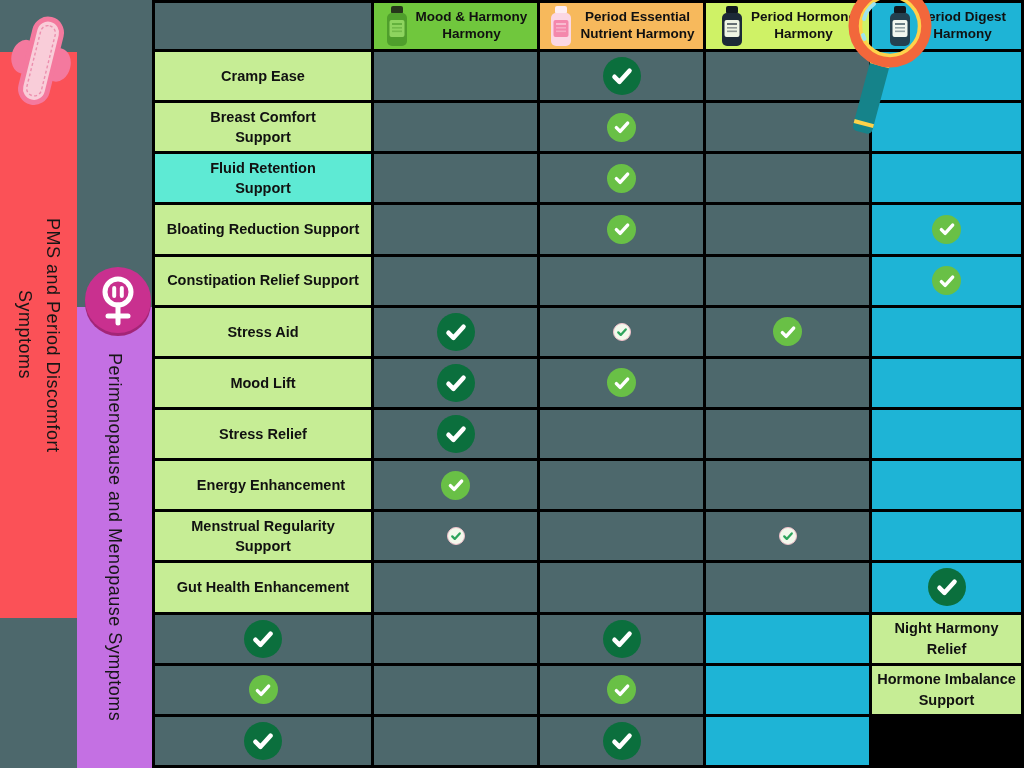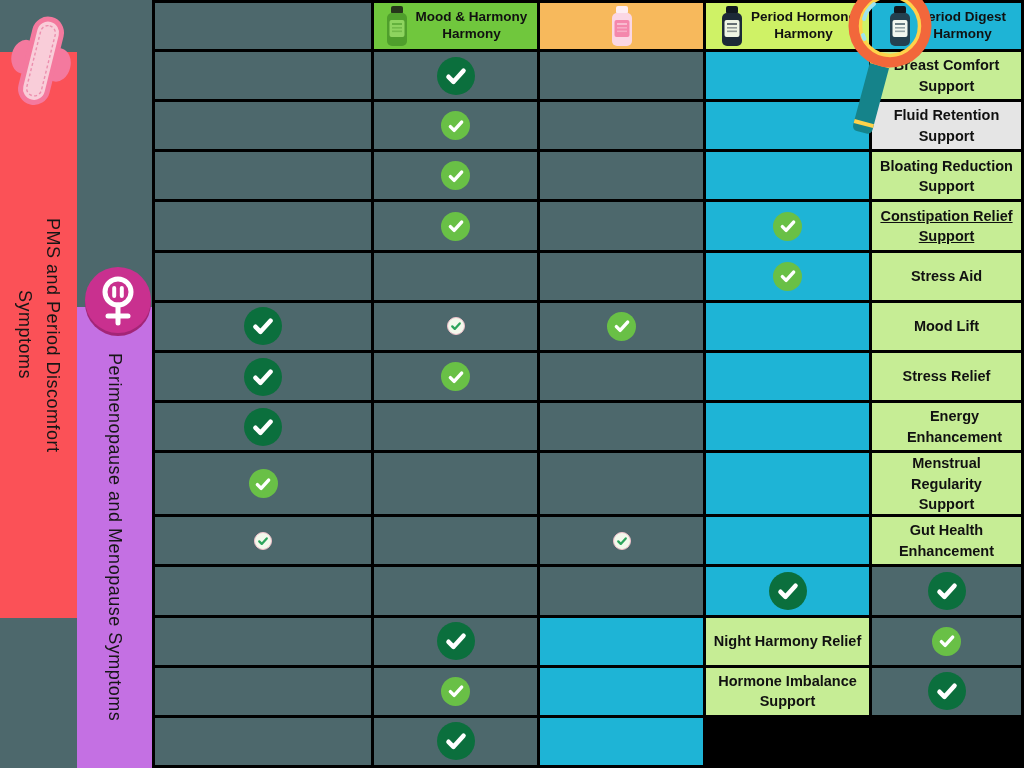--- a/index.html
+++ b/index.html
@@ -81,20 +81,21 @@
     </div>
     <div class="cell header-cell" style="background: rgb(247, 185, 92);">
       <svg width="26" height="40" viewBox="0 0 26 40">
     <rect x="7" y="0" width="12" height="8" rx="2" fill="#fdeef3"></rect>
     <rect x="3" y="7" width="20" height="33" rx="5" fill="#fbd7e4"></rect>
     <rect x="5.5" y="14" width="15" height="17" rx="2" fill="#f487ac"></rect>
     <rect x="8" y="17" width="10" height="2" fill="#fbd7e4" opacity="0.65"></rect>
     <rect x="8" y="21" width="10" height="1.6" fill="#fbd7e4" opacity="0.45"></rect>
     <rect x="8" y="24.5" width="10" height="1.6" fill="#fbd7e4" opacity="0.45"></rect>
   </svg>
+      <div>Period Essential<br>Nutrient Harmony</div>
     </div>
     <div class="cell header-cell" style="background: rgb(207, 242, 102);">
       <svg width="26" height="40" viewBox="0 0 26 40">
     <rect x="7" y="0" width="12" height="8" rx="2" fill="#10181f"></rect>
     <rect x="3" y="7" width="20" height="33" rx="5" fill="#1c2937"></rect>
     <rect x="5.5" y="14" width="15" height="17" rx="2" fill="#eef4e4"></rect>
     <rect x="8" y="17" width="10" height="2" fill="#1c2937" opacity="0.65"></rect>
     <rect x="8" y="21" width="10" height="1.6" fill="#1c2937" opacity="0.45"></rect>
     <rect x="8" y="24.5" width="10" height="1.6" fill="#1c2937" opacity="0.45"></rect>
   </svg>
@@ -104,20 +105,21 @@
       <svg width="26" height="40" viewBox="0 0 26 40">
     <rect x="7" y="0" width="12" height="8" rx="2" fill="#10181f"></rect>
     <rect x="3" y="7" width="20" height="33" rx="5" fill="#24404f"></rect>
     <rect x="5.5" y="14" width="15" height="17" rx="2" fill="#f2f7f0"></rect>
     <rect x="8" y="17" width="10" height="2" fill="#24404f" opacity="0.65"></rect>
     <rect x="8" y="21" width="10" height="1.6" fill="#24404f" opacity="0.45"></rect>
     <rect x="8" y="24.5" width="10" height="1.6" fill="#24404f" opacity="0.45"></rect>
   </svg>
       <div>Period Digest<br>Harmony</div>
     </div>
+    <div class="cell row-label" style="background: rgb(198, 237, 149);">Cramp Ease</div>
     <div class="cell" style="background: rgb(77, 104, 108);"></div>
     <div class="cell" style="background: rgb(77, 104, 108);">
       <div class="check check-big" style="background: rgb(11, 111, 61);">
         <svg width="24" height="24" viewBox="0 0 24 24">
     <path d="M4.5 12.8l5 5L19.5 6.8" fill="none" stroke="#ffffff" stroke-width="4.6" stroke-linecap="round" stroke-linejoin="round"></path>
   </svg>
       </div>
     </div>
     <div class="cell" style="background: rgb(77, 104, 108);"></div>
     <div class="cell" style="background: rgb(30, 180, 214);"></div>
@@ -125,21 +127,21 @@
     <div class="cell" style="background: rgb(77, 104, 108);"></div>
     <div class="cell" style="background: rgb(77, 104, 108);">
       <div class="check check-mid" style="background: rgb(105, 192, 70);">
         <svg width="18" height="18" viewBox="0 0 24 24">
     <path d="M4.5 12.8l5 5L19.5 6.8" fill="none" stroke="#ffffff" stroke-width="4.6" stroke-linecap="round" stroke-linejoin="round"></path>
   </svg>
       </div>
     </div>
     <div class="cell" style="background: rgb(77, 104, 108);"></div>
     <div class="cell" style="background: rgb(30, 180, 214);"></div>
-    <div class="cell row-label" style="background: #e5e5e5;">Fluid Retention<br>Support</div>
+    <div class="cell row-label" style="background: #5eead4;">Fluid Retention<br>Support</div>
     <div class="cell" style="background: rgb(77, 104, 108);"></div>
     <div class="cell" style="background: rgb(77, 104, 108);">
       <div class="check check-mid" style="background: rgb(105, 192, 70);">
         <svg width="18" height="18" viewBox="0 0 24 24">
     <path d="M4.5 12.8l5 5L19.5 6.8" fill="none" stroke="#ffffff" stroke-width="4.6" stroke-linecap="round" stroke-linejoin="round"></path>
   </svg>
       </div>
     </div>
     <div class="cell" style="background: rgb(77, 104, 108);"></div>
     <div class="cell" style="background: rgb(30, 180, 214);"></div>
@@ -153,21 +155,21 @@
       </div>
     </div>
     <div class="cell" style="background: rgb(77, 104, 108);"></div>
     <div class="cell" style="background: rgb(30, 180, 214);">
       <div class="check check-mid" style="background: rgb(105, 192, 70);">
         <svg width="18" height="18" viewBox="0 0 24 24">
     <path d="M4.5 12.8l5 5L19.5 6.8" fill="none" stroke="#ffffff" stroke-width="4.6" stroke-linecap="round" stroke-linejoin="round"></path>
   </svg>
       </div>
     </div>
-    <div class="cell row-label" style="background: rgb(198, 237, 149); text-decoration: underline;">Constipation Relief Support</div>
+    <div class="cell row-label" style="background: rgb(198, 237, 149);">Constipation Relief Support</div>
     <div class="cell" style="background: rgb(77, 104, 108);"></div>
     <div class="cell" style="background: rgb(77, 104, 108);"></div>
     <div class="cell" style="background: rgb(77, 104, 108);"></div>
     <div class="cell" style="background: rgb(30, 180, 214);">
       <div class="check check-mid" style="background: rgb(105, 192, 70);">
         <svg width="18" height="18" viewBox="0 0 24 24">
     <path d="M4.5 12.8l5 5L19.5 6.8" fill="none" stroke="#ffffff" stroke-width="4.6" stroke-linecap="round" stroke-linejoin="round"></path>
   </svg>
       </div>
     </div>

